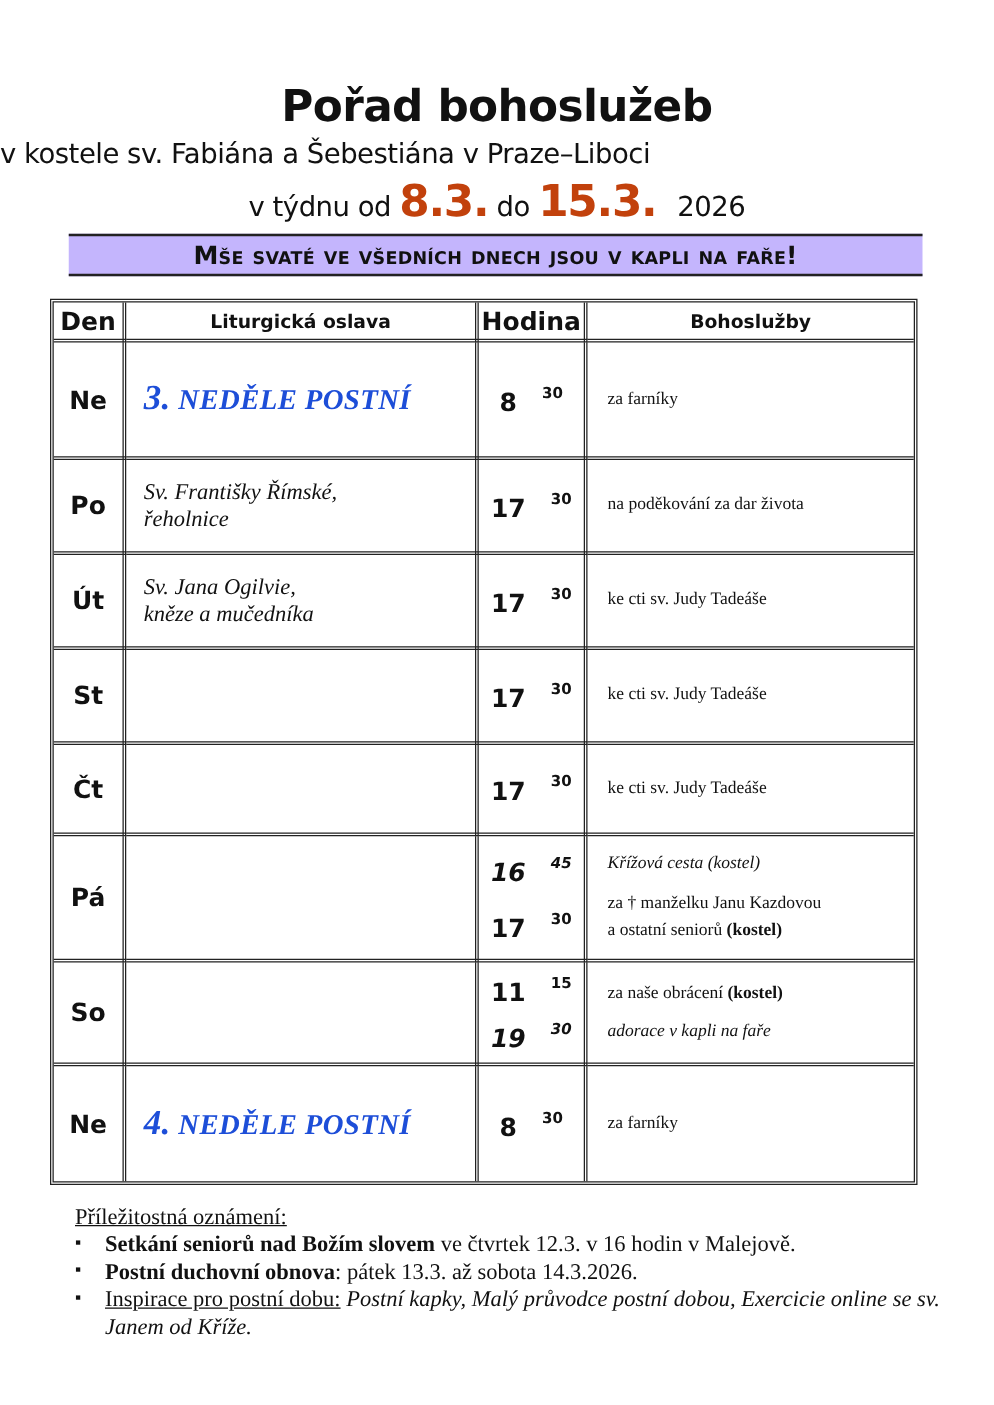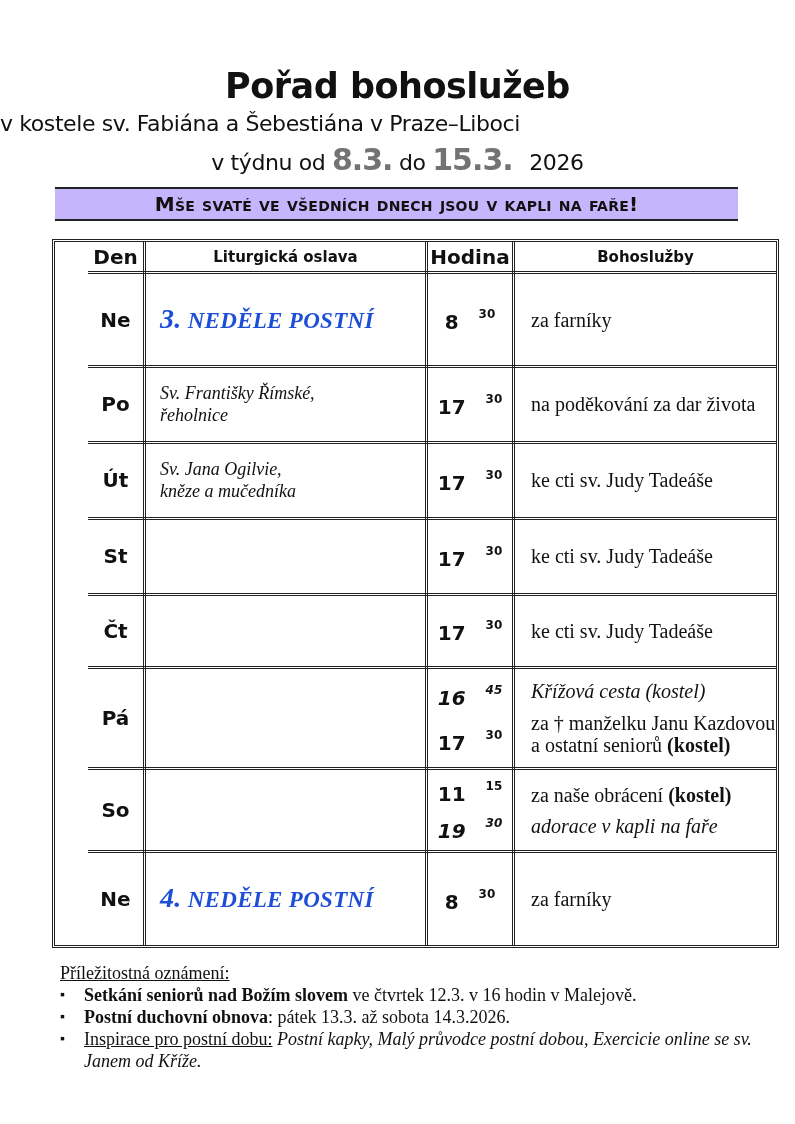--- a/index.html
+++ b/index.html
@@ -4,46 +4,46 @@
 <style>
   html, body { margin: 0; padding: 0; background: #ffffff; }
   body { width: 795px; height: 1124px; position: relative; color: #111; overflow: hidden; }
 
   .title { position: absolute; left: 0; width: 795px; top: 66px; text-align: center;
            font-family: "DejaVu Sans", sans-serif; font-weight: bold; font-size: 35px; letter-spacing: -0.5px; }
   .subtitle { position: absolute; left: 0; width: 795px; top: 111px; 
               font-family: "DejaVu Sans", sans-serif; font-size: 22px; letter-spacing: -0.4px; }
   .weekline { position: absolute; left: 0; width: 795px; top: 142px; text-align: center;
               font-family: "DejaVu Sans", sans-serif; font-size: 22px; letter-spacing: -0.4px; }
-  .weekline .date { color: #737373; font-weight: bold; font-size: 30px; letter-spacing: -1px; }
+  .weekline .date { color: #c2410c; font-weight: bold; font-size: 35px; letter-spacing: -1px; }
   .weekline .year { margin-left: 10px; }
 
   .banner { position: absolute; left: 55px; top: 187px; width: 683px; height: 30px;
             background: #c4b5fd; border-top: 2px solid #222; border-bottom: 2px solid #222;
             text-align: center; line-height: 30px; font-family: "DejaVu Sans", sans-serif;
             font-weight: bold; font-size: 20px; font-variant: small-caps; letter-spacing: 0.2px; }
 
-  .tablewrap { position: absolute; left: 52px; top: 239px; width: 688px; height: 703px;
-               border: 3px double #222; padding-left: 33px; }
+  .tablewrap { position: absolute; left: 40px; top: 239px; width: 688px; height: 703px;
+               border: 3px double #222; }
   table { border-collapse: collapse; width: 100%; height: 100%; table-layout: fixed; }
   td, th { border: 3px double #222; padding: 0; vertical-align: middle; }
   tr:first-child th { border-top: none; }
   tr:last-child td { border-bottom: none; }
   td:first-child, th:first-child { border-left: none; }
   td:last-child, th:last-child { border-right: none; }
   th { font-family: "DejaVu Sans", sans-serif; font-weight: bold; font-size: 15px; height: 29px; }
   .c-day { width: 55px; text-align: center; font-family: "DejaVu Sans", sans-serif; font-weight: bold; font-size: 20px; }
   .c-feast { width: 265px; padding-left: 14px; font-family: "Liberation Serif", serif; font-style: italic; font-size: 18px; line-height: 22px; }
   .c-feast.big { padding-left: 14px; color: #1d4ed8; font-weight: bold; font-size: 23px; letter-spacing: 0.3px; }
   .c-feast.big .num { font-size: 28px; }
   .c-time { width: 84px; text-align: center; font-family: "DejaVu Sans", sans-serif; font-weight: bold; font-size: 20px; }
   .c-time .t { display: block; line-height: 32px; }
   .c-time sup { font-size: 12px; position: relative; top: -3px; margin-left: 20px; }
   .c-time .it { font-style: italic; }
-  .c-serv { padding-left: 16px; font-family: "Liberation Serif", serif; font-size: 20px; line-height: 22px; }
+  .c-serv { padding-left: 16px; font-family: "Liberation Serif", serif; font-size: 14px; line-height: 22px; }
   .c-serv .line { display: block; }
   .c-serv .gap { margin-top: 10px; }
   .c-serv .it { font-style: italic; }
   .c-serv b { font-weight: bold; }
 
   .notes { position: absolute; left: 60px; top: 962px; width: 700px; font-family: "Liberation Serif", serif; font-size: 18px; line-height: 22px; }
   .notes .head { text-decoration: underline; }
   .notes ul { margin: 0; padding: 0; list-style: none; }
   .notes li { position: relative; padding-left: 24px; }
   .notes li .bullet { position: absolute; left: 0; top: 0; font-size: 14px; }

